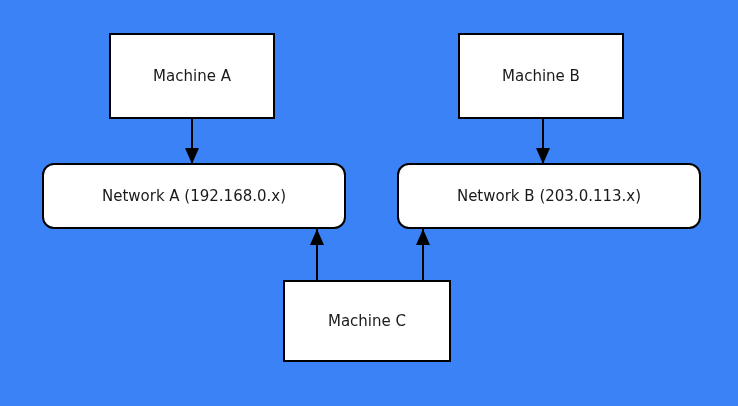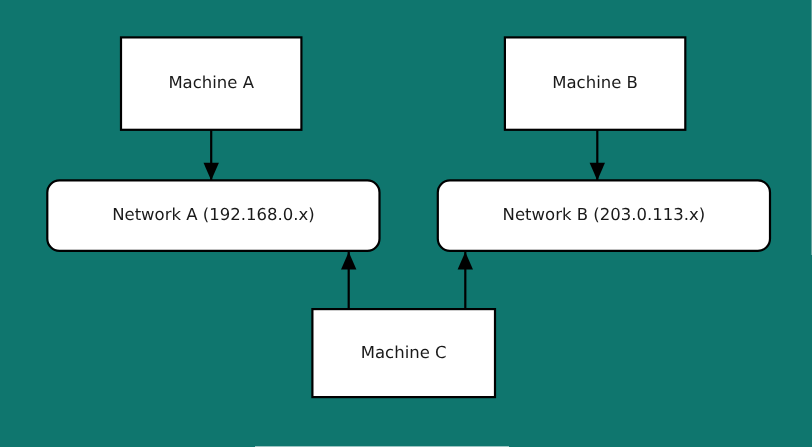--- a/index.html
+++ b/index.html
@@ -11,21 +11,21 @@
   body {
     width: 738px;
     height: 406px;
     font-family: "DejaVu Sans", "Liberation Sans", sans-serif;
     overflow: hidden;
   }
   #diagram-canvas {
     position: relative;
     width: 738px;
     height: 406px;
-    background: #0f766e;
+    background: #3b82f6;
   }
   svg.diagram {
     display: block;
     width: 738px;
     height: 406px;
   }
   .node-shape {
     fill: #ffffff;
     stroke: #000000;
     stroke-width: 2;

